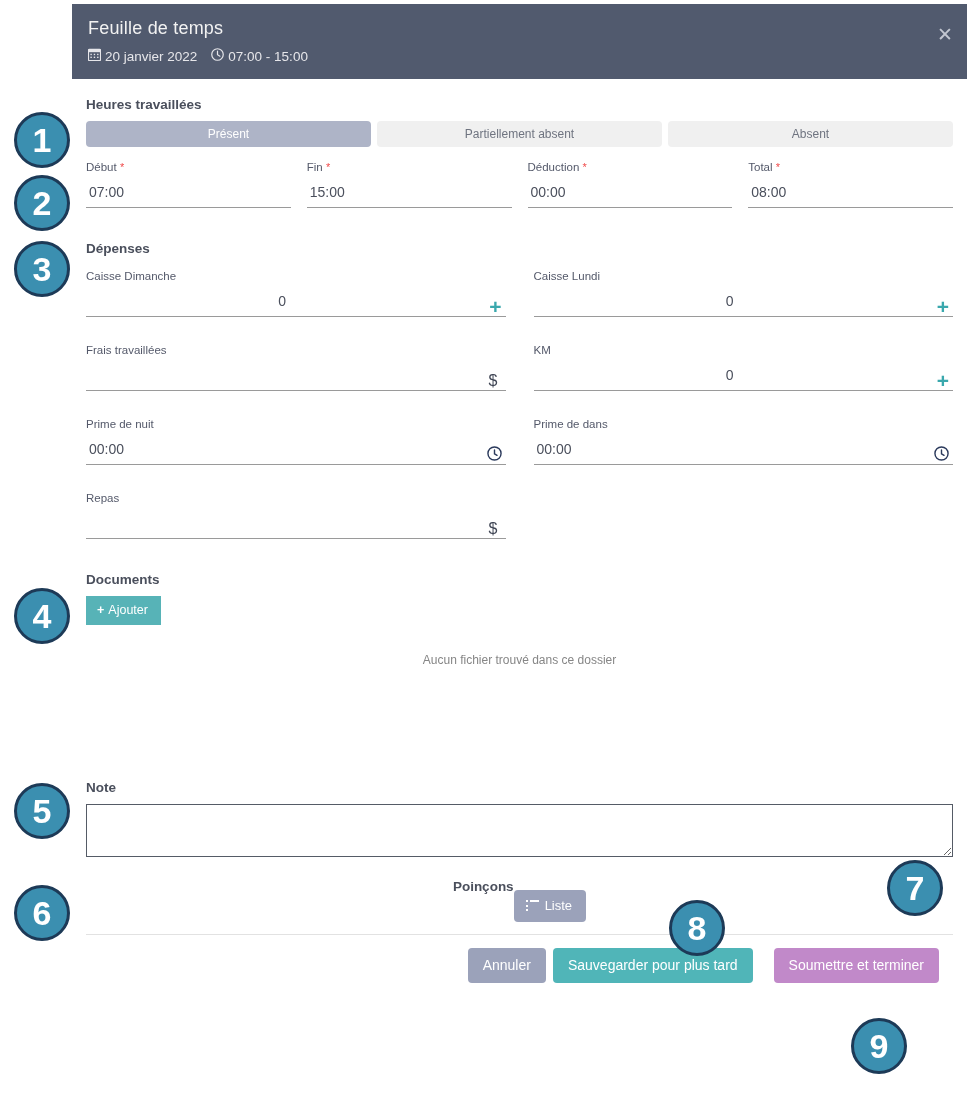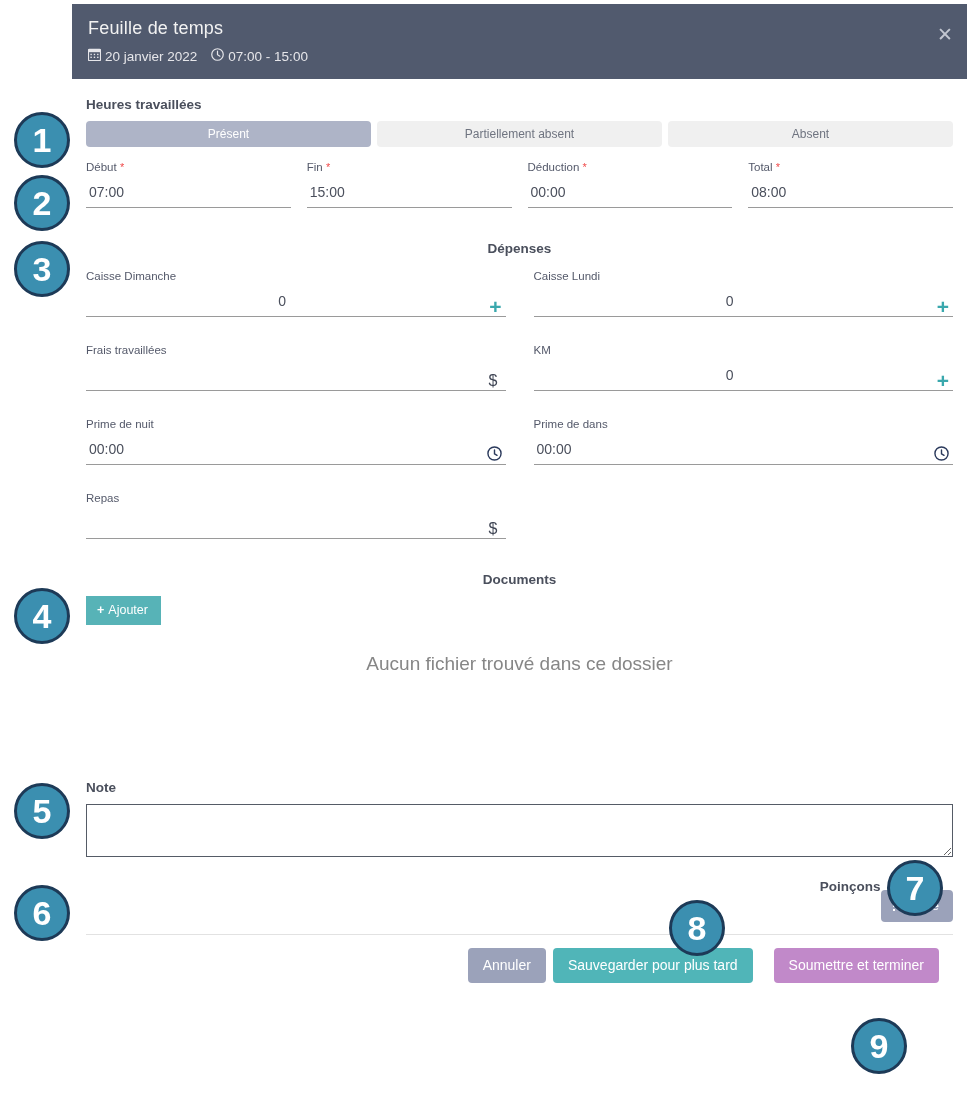--- a/index.html
+++ b/index.html
@@ -28,21 +28,21 @@
     font-size:19px; color:#c3c7d1; cursor:pointer;
     line-height:1; font-family:"Liberation Sans", sans-serif;
   }
 
   .modal-body { padding: 18px 14px 0 14px; }
 
   .section-title {
     font-size:13.5px; font-weight:bold; color:#4a4f5c;
     margin: 0 0 9px 0;
   }
-  .section-title.sp { margin-top:29px;text-align:center; }
+  .section-title.sp { margin-top:29px; }
 
   
   .tabs { display:flex; gap:6px; }
   .tab {
     flex:1; text-align:center; padding:6px 4px;
     font-size:12px; border-radius:4px;
     color:#6f7480; background:#f0f0f0; cursor:pointer;
     user-select:none;
   }
   .tab.active { background:#aeb4c7; color:#ffffff; }
@@ -76,35 +76,35 @@
   .exp-row.r2 { margin-top:23px; }
 
   
   .btn-add {
     background:#57b3b7; color:#fff; border:0; border-radius:0;
     padding:7px 13px 8px 11px; font-size:12.5px; cursor:pointer;
     font-family:"Liberation Sans", sans-serif;
   }
   .btn-add .pl { font-weight:bold; margin-right:4px; }
   .docs-empty {
-    text-align:center; color:#868686; font-size:19px;
+    text-align:center; color:#868686; font-size:12px;
     margin-top:28px; height:64px;
   }
   .docs-spacer { height:63px; }
 
   
   .note-area {
     width:100%; height:53px; border:1px solid #555b66;
     resize:vertical; outline:none; background:#fff;
     font-family:"Liberation Sans", sans-serif; font-size:13px; padding:5px;
     display:block;
   }
 
   
-  .poincons-row { display:flex; align-items:flex-start; justify-content:flex-end; margin-top:22px; }
+  .poincons-row { display:flex; align-items:flex-start; justify-content:center; margin-top:22px; }
   .btn-liste {
     background:#9ba2ba; color:#ffffff; border:0; border-radius:4px;
     padding:8px 14px 9px 12px; font-size:13px; cursor:pointer;
     font-family:"Liberation Sans", sans-serif; margin-top:11px;
     display:inline-flex; align-items:center; gap:6px;
   }
   .list-icon { display:inline-block; width:13px; height:11px; position:relative; }
   .list-icon i {
     position:absolute; left:4px; height:2px; background:#fff; width:9px; display:block;
   }

